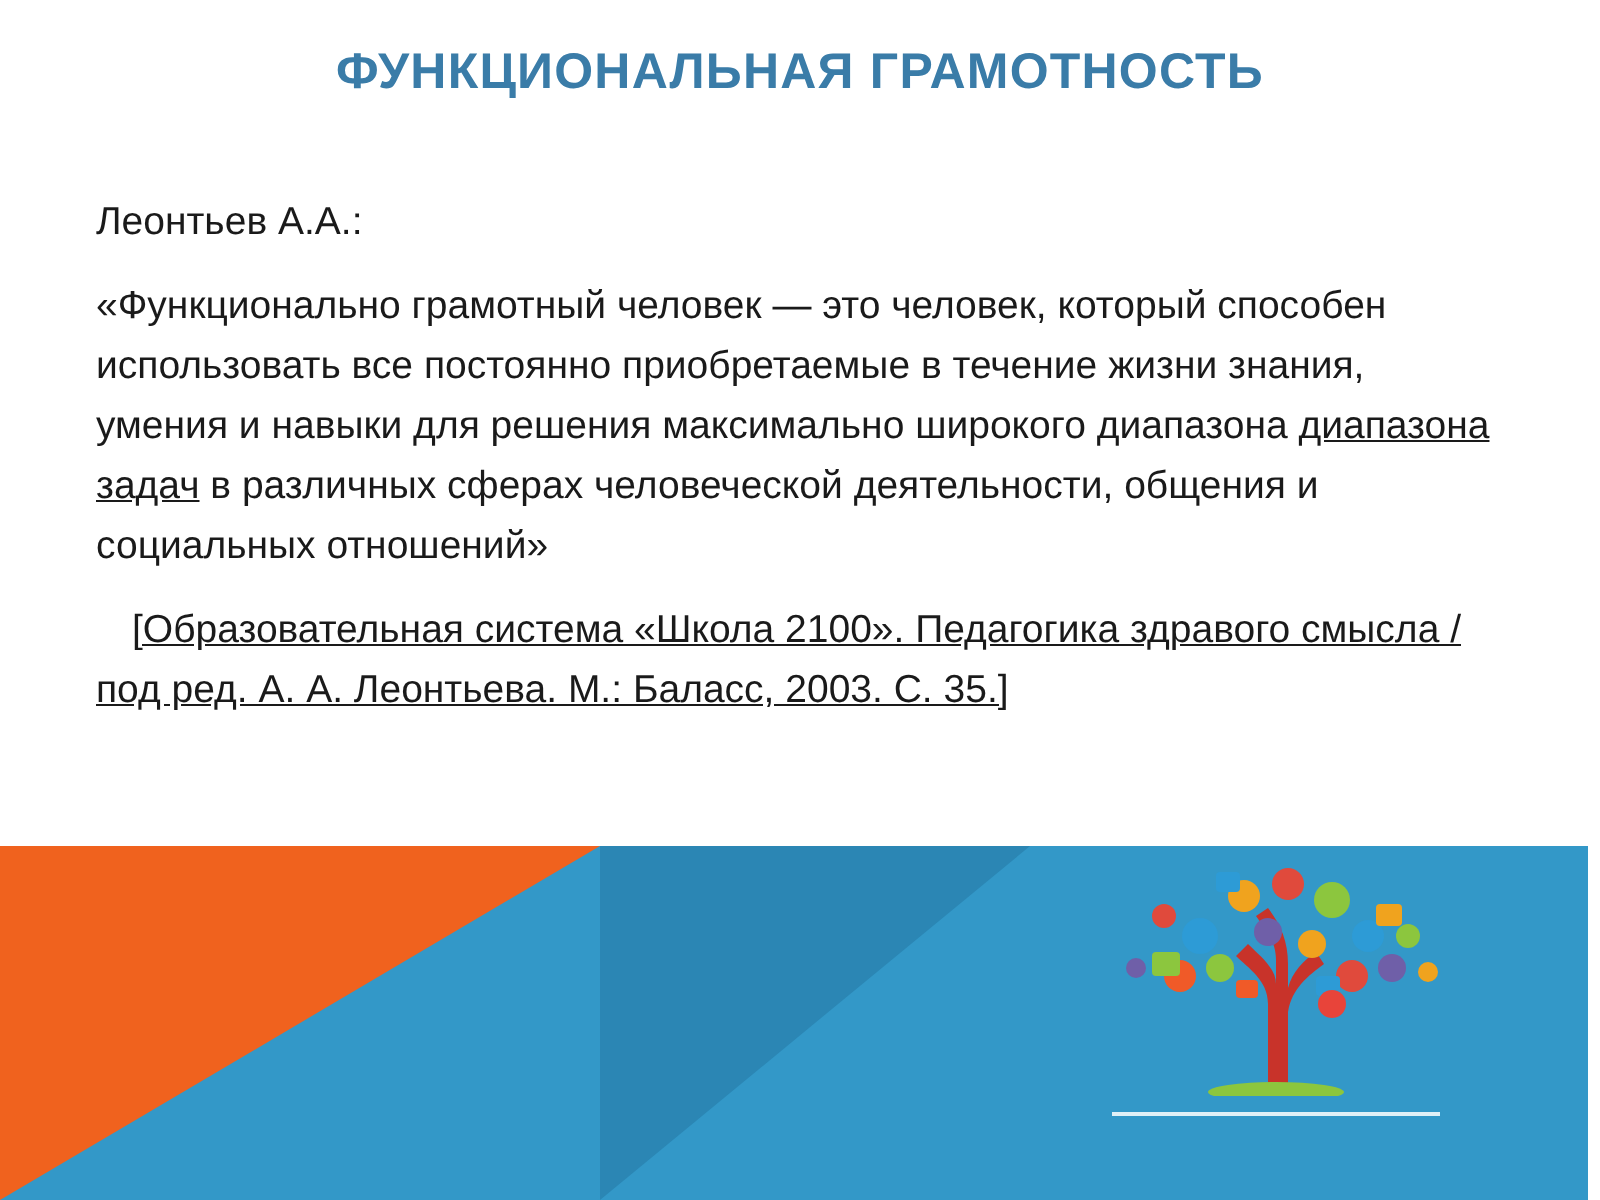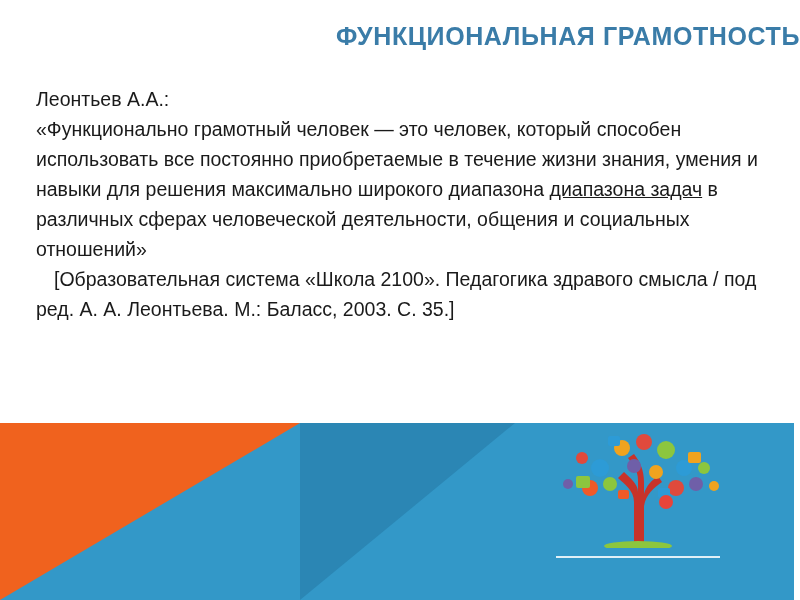--- a/index.html
+++ b/index.html
@@ -19,47 +19,48 @@
     height: 600px;
     background: #ffffff;
     overflow: hidden;
   }
   
   .slide-title {
     position: absolute;
     left: 0;
     top: 22px;
     width: 800px;
-    text-align: right;
+    text-align: center;
     font-size: 25px;
     font-weight: bold;
     letter-spacing: 0.6px;
     color: #3a7ca8;
     font-family: "Liberation Sans", sans-serif;
   }
   
   .body-text {
     position: absolute;
     left: 36px;
     top: 84px;
     width: 722px;
     color: #1a1a1a;
     font-size: 19.5px;
     line-height: 30px;
     font-family: "Liberation Sans", sans-serif;
   }
   .body-text p {
-    margin: 0;
+    margin: 12px;
   }
   .underline {
     text-decoration: underline;
   }
   .source {
     margin-top: 2px;
     text-indent: 18px;
+    text-decoration: underline;
   }
   
   .bottom-band {
     position: absolute;
     left: 0;
     bottom: 0;
     width: 800px;
     height: 177px;
   }
   .band-blue {

